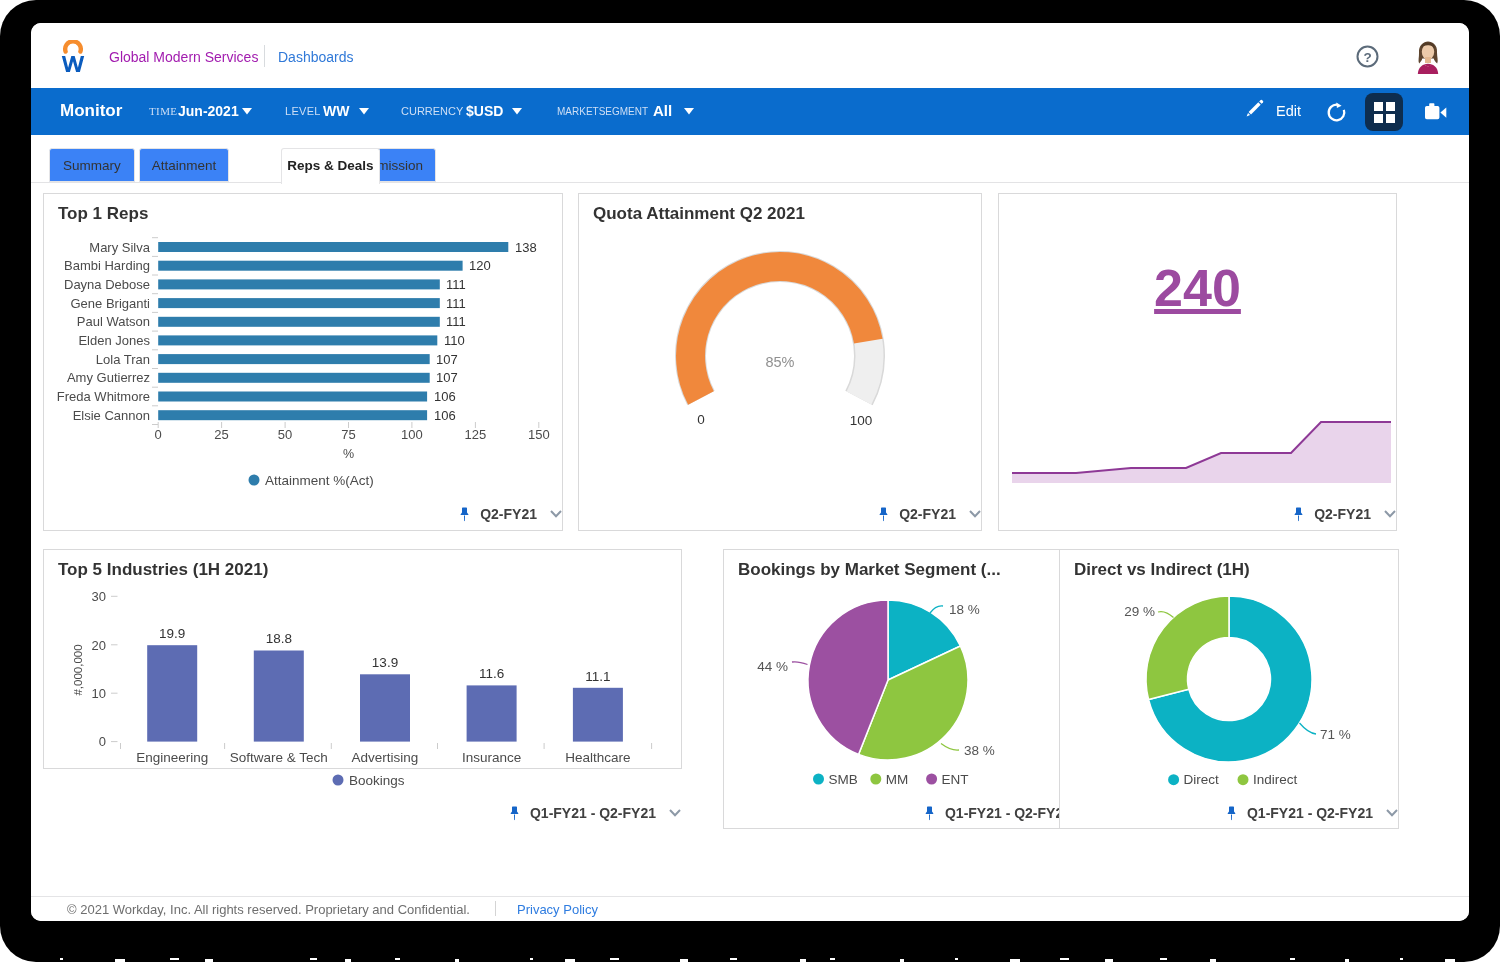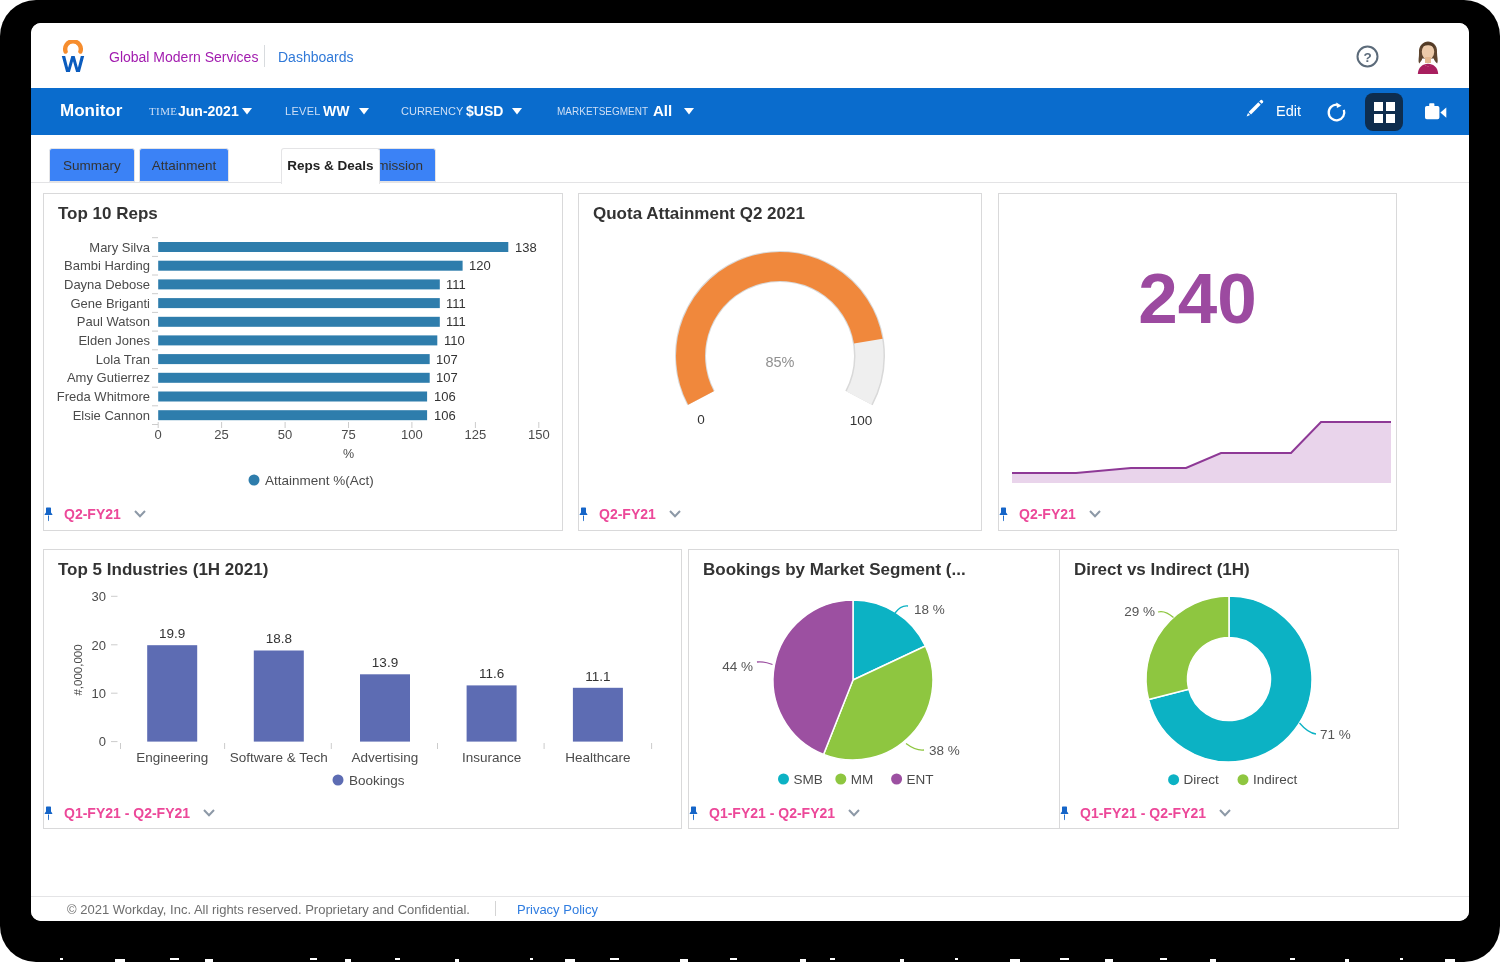--- a/index.html
+++ b/index.html
@@ -5,21 +5,21 @@
   * { margin:0; padding:0; box-sizing:border-box; }
   html,body { width:1500px; height:962px; background:#fff; font-family:"Liberation Sans", sans-serif; }
   .frame { position:absolute; left:0; top:0; width:1500px; height:962px; background:#000; border-radius:36px; }
   .window { position:absolute; left:31px; top:23px; width:1438px; height:898px; background:#fff; border-radius:10px; overflow:hidden; }
   .abs { position:absolute; }
   .hdr-text { font-size:14px; color:#a21caf; }
   .tab { position:absolute; top:125px; height:34px; background:#3b82f6; border:1px solid #e4e4e6; border-radius:3px 3px 0 0; font-size:13.5px; color:#333; text-align:center; line-height:33px; }
   .tab.active { background:#fff; border-bottom:none; height:36px; z-index:3; font-weight:bold; color:#222; }
   .card { position:absolute; background:#fff; border:1px solid #d9d9da; }
   .ctitle { position:absolute; left:14px; top:10px; font-size:17px; font-weight:bold; color:#333; white-space:nowrap; overflow:hidden; width:calc(100% - 24px); }
-  .pinrow { position:absolute; width:100%; display:flex; align-items:center; justify-content:flex-start; font-size:14px; font-weight:bold; color:#ec4899; }
+  .pinrow { position:absolute; width:100%; display:flex; align-items:center; justify-content:flex-end; font-size:14px; font-weight:bold; color:#404040; }
   svg text { font-family:"Liberation Sans", sans-serif; }
 </style>
 </head>
 <body>
 <div class="frame">
 
   <div class="abs" id="dashes" style="left:0;top:953px;width:1500px;height:9px;">
       <div style="position: absolute; background: rgb(255, 255, 255); left: 60px; top: 5px; width: 3px; height: 2px;"></div>
       <div style="position: absolute; background: rgb(255, 255, 255); left: 115px; top: 6px; width: 10px; height: 3px;"></div>
       <div style="position: absolute; background: rgb(255, 255, 255); left: 170px; top: 5px; width: 9px; height: 2px;"></div>
@@ -122,21 +122,21 @@
     </svg>
   </div>
 
   <div class="abs" style="left:0;top:159px;width:1438px;height:1px;background:#e3e3e5;z-index:1;"></div>
   <div class="tab" style="left:18px;width:86px;">Summary</div>
   <div class="tab" style="left:108px;width:90px;">Attainment</div>
   <div class="tab active" style="left:202px;width:99px;margin-left:48px;">Reps &amp; Deals</div>
   <div class="tab" style="left:305px;width:100px;">Commission</div>
 
   <div class="card" style="left:12px;top:170px;width:520px;height:338px;">
-    <div class="ctitle">Top 10 Reps</div>
+    <div class="ctitle">Top 1 Reps</div>
     <svg class="abs" style="left:0;top:0;" width="518" height="300" viewBox="0 0 518 300">
       <g font-size="13" fill="#4b4b4b">
         <text x="106" y="57.5" text-anchor="end">Mary Silva</text>
         <text x="106" y="76.2" text-anchor="end">Bambi Harding</text>
         <text x="106" y="94.9" text-anchor="end">Dayna Debose</text>
         <text x="106" y="113.6" text-anchor="end">Gene Briganti</text>
         <text x="106" y="132.3" text-anchor="end">Paul Watson</text>
         <text x="106" y="150.9" text-anchor="end">Elden Jones</text>
         <text x="106" y="169.6" text-anchor="end">Lola Tran</text>
         <text x="106" y="188.3" text-anchor="end">Amy Gutierrez</text>
@@ -226,37 +226,37 @@
           <path d="M2.7 0.5 L6.3 0.5 Q7 0.5 7 1.2 L7 5.4 L8.3 7.3 Q8.7 8 7.8 8 L1.2 8 Q0.3 8 0.7 7.3 L2 5.4 L2 1.2 Q2 0.5 2.7 0.5 Z M4 8.5 L5 8.5 L4.9 13.8 Q4.5 14.6 4.1 13.8 Z" fill="#1565c8"></path>
         </svg>
       <span>Q2-FY21</span>
       <svg width="12" height="8" viewBox="0 0 12 8" style="margin-left:13px;">
           <path d="M1 1 L6 6.2 L11 1" fill="none" stroke="#8d99a7" stroke-width="2"></path>
         </svg>
     </div>
   </div>
 
   <div class="card" style="left:967px;top:170px;width:399px;height:338px;">
-    <div class="abs" style="left:0;top:64px;width:100%;text-align:center;font-size:71px;font-weight:bold;color:#9c4aa0;">240</div>
+    <div class="abs" style="left:0;top:64px;width:100%;text-align:center;font-size:52px;font-weight:bold;color:#9c4aa0;text-decoration:underline;">240</div>
     <svg class="abs" style="left:0;top:0;" width="397" height="300" viewBox="0 0 397 300">
       <path d="M13 279 L77 279 L132 274 L187 274 L222 259 L292 259 L322 228 L392 228 L392 289 L13 289 Z" fill="#e9d4eb"></path>
       <path d="M13 279 L77 279 L132 274 L187 274 L222 259 L292 259 L322 228 L392 228" fill="none" stroke="#8e3996" stroke-width="2"></path>
     </svg>
     <div class="pinrow" style="top:312px;">
       <svg width="9" height="15" viewBox="0 0 9 15" style="margin-right:11px;">
           <path d="M2.7 0.5 L6.3 0.5 Q7 0.5 7 1.2 L7 5.4 L8.3 7.3 Q8.7 8 7.8 8 L1.2 8 Q0.3 8 0.7 7.3 L2 5.4 L2 1.2 Q2 0.5 2.7 0.5 Z M4 8.5 L5 8.5 L4.9 13.8 Q4.5 14.6 4.1 13.8 Z" fill="#1565c8"></path>
         </svg>
       <span>Q2-FY21</span>
       <svg width="12" height="8" viewBox="0 0 12 8" style="margin-left:13px;">
           <path d="M1 1 L6 6.2 L11 1" fill="none" stroke="#8d99a7" stroke-width="2"></path>
         </svg>
     </div>
   </div>
 
-  <div class="card" style="left:12px;top:526px;width:639px;height:280px;">
+  <div class="card" style="left:12px;top:526px;width:639px;height:220px;">
     <div class="ctitle">Top 5 Industries (1H 2021)</div>
     <svg class="abs" style="left:0;top:0;" width="637" height="250" viewBox="0 0 637 250">
       <g font-size="13" fill="#4b4b4b" text-anchor="end">
         <text x="62" y="51">30</text>
         <text x="62" y="99.5">20</text>
         <text x="62" y="148">10</text>
         <text x="62" y="196">0</text>
       </g>
       <g stroke="#cccccc" stroke-width="1">
         <line x1="67" y1="46.3" x2="73.5" y2="46.3"></line>
@@ -299,21 +299,21 @@
       <svg width="9" height="15" viewBox="0 0 9 15" style="margin-right:11px;">
           <path d="M2.7 0.5 L6.3 0.5 Q7 0.5 7 1.2 L7 5.4 L8.3 7.3 Q8.7 8 7.8 8 L1.2 8 Q0.3 8 0.7 7.3 L2 5.4 L2 1.2 Q2 0.5 2.7 0.5 Z M4 8.5 L5 8.5 L4.9 13.8 Q4.5 14.6 4.1 13.8 Z" fill="#1565c8"></path>
         </svg>
       <span>Q1-FY21 - Q2-FY21</span>
       <svg width="12" height="8" viewBox="0 0 12 8" style="margin-left:13px;">
           <path d="M1 1 L6 6.2 L11 1" fill="none" stroke="#8d99a7" stroke-width="2"></path>
         </svg>
     </div>
   </div>
 
-  <div class="card" style="left:657px;top:526px;width:374px;height:280px;">
+  <div class="card" style="left:692px;top:526px;width:374px;height:280px;">
     <div class="ctitle">Bookings by Market Segment (...</div>
     <svg class="abs" style="left:0;top:0;" width="332" height="250" viewBox="0 0 332 250">
       <g stroke="#fff" stroke-width="1.5">
         <path d="M164 130 L164 50 A 80 80 0 0 1 236.4 96.0 Z" fill="#0cb2c4"></path>
         <path d="M164 130 L236.4 96.0 A 80 80 0 0 1 134.6 204.4 Z" fill="#8ec640"></path>
         <path d="M164 130 L134.6 204.4 A 80 80 0 0 1 164 50 Z" fill="#9c50a1"></path>
       </g>
       <path d="M206 63 Q212 55 219 56" fill="none" stroke="#0cb2c4" stroke-width="1.3"></path>
       <path d="M217 193.5 Q227 201 235 200" fill="none" stroke="#8ec640" stroke-width="1.3"></path>
       <path d="M83.5 114.5 Q74 111 68 112" fill="none" stroke="#9c50a1" stroke-width="1.3"></path>

